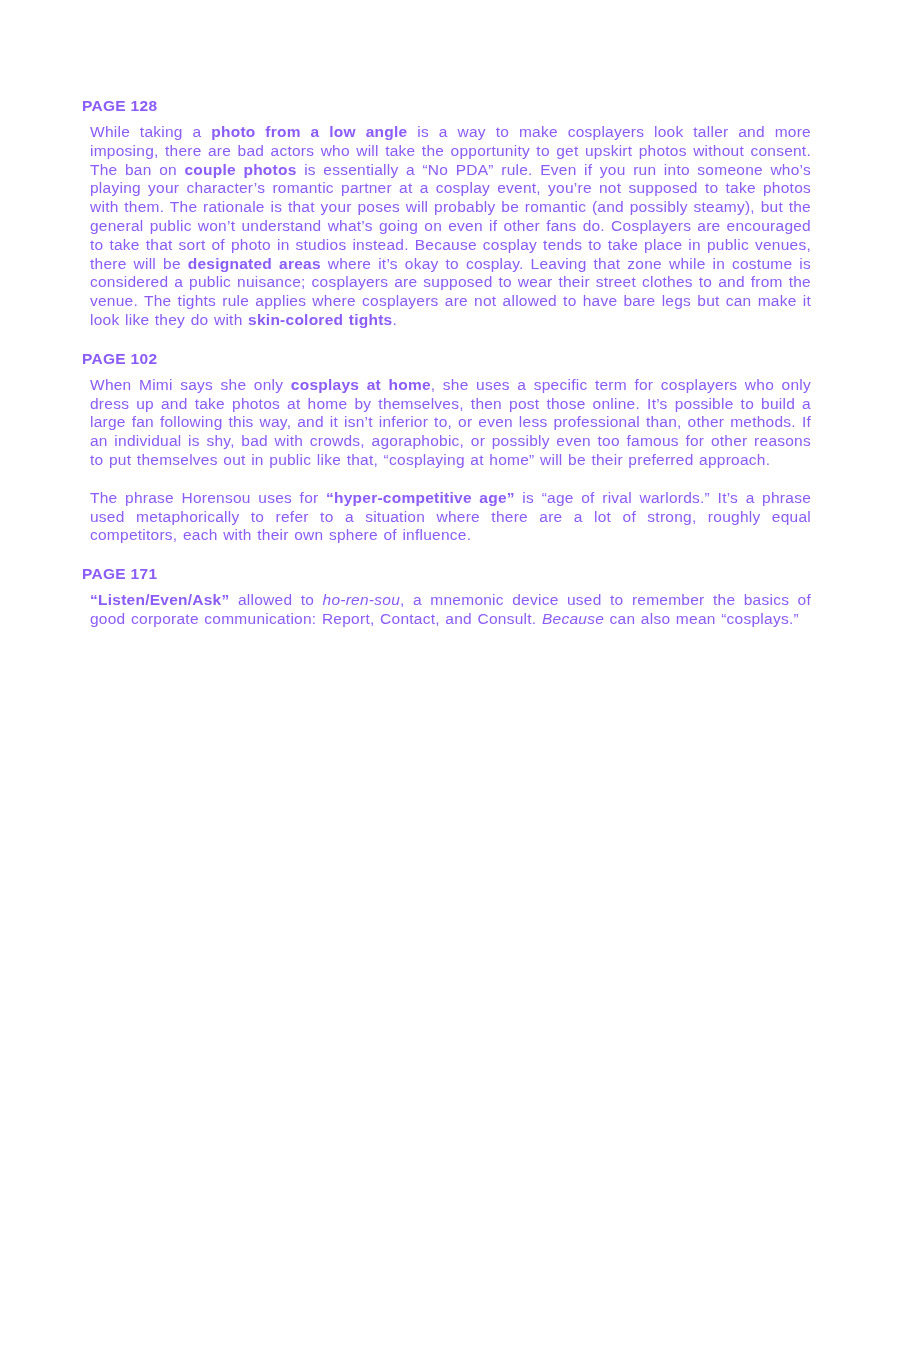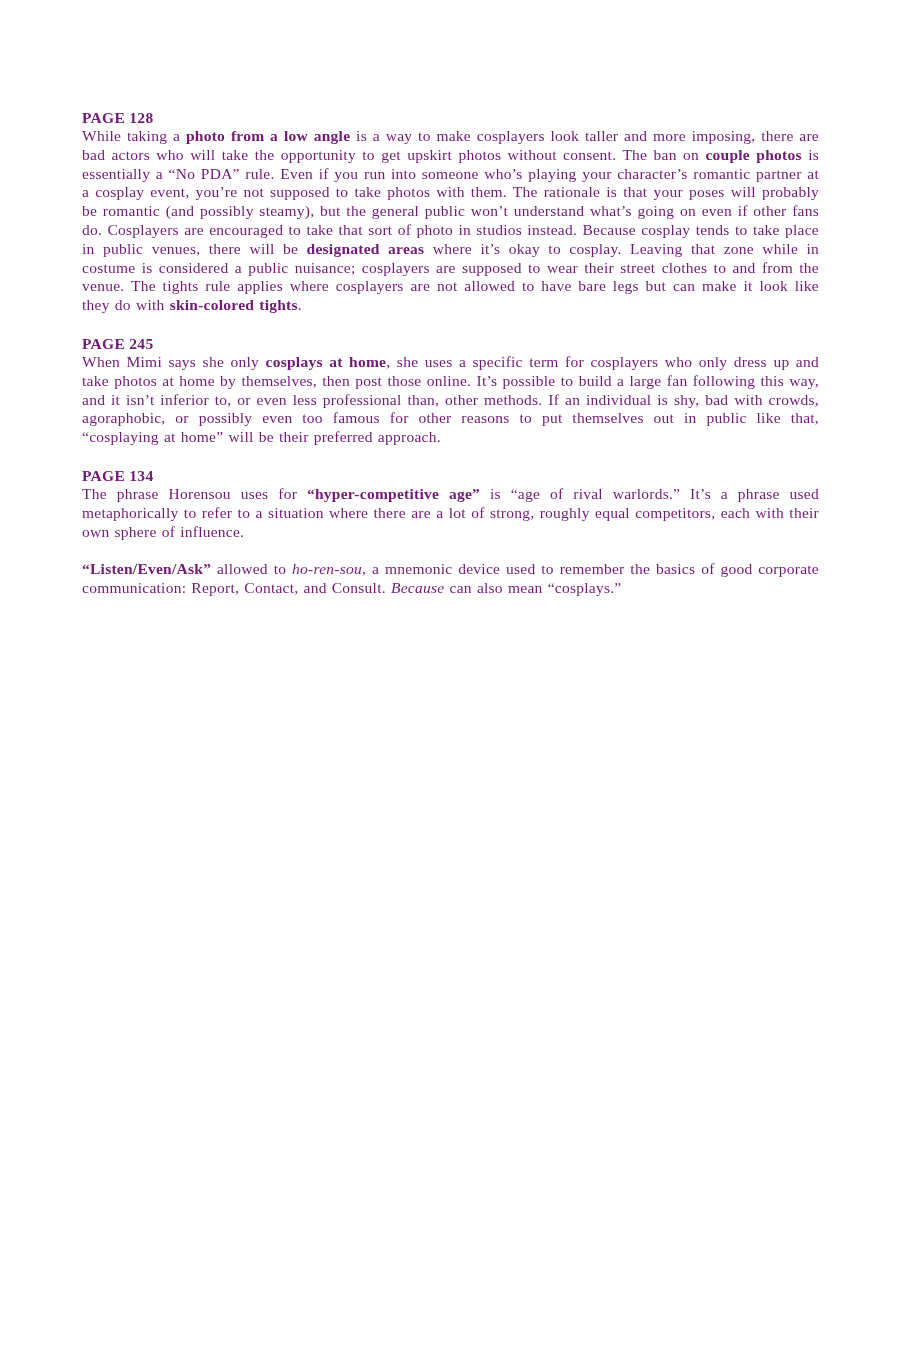--- a/index.html
+++ b/index.html
@@ -10,62 +10,61 @@
   body {
     width: 900px;
     height: 1350px;
     position: relative;
     font-family: "Liberation Sans", sans-serif;
     overflow: hidden;
   }
   .content {
     position: absolute;
     left: 82px;
-    top: 108px;
+    top: 96px;
     width: 737px;
-    color: #701a75;
-    font-family: Liberation Serif, serif;
+    color: #8b5cf6;
   }
   .note-section {
     margin: 0 0 19px 0;
   }
   .page-heading {
     font-size: 15.5px;
     font-weight: bold;
     margin: 0;
     line-height: 19px;
     letter-spacing: 0.3px;
   }
   .note-paragraph {
-    margin: 0;
+    margin: 8px;
     font-size: 15.5px;
     line-height: 18.8px;
     text-align: justify;
     letter-spacing: 0.25px;
     word-spacing: 1px;
   }
   .b { font-weight: bold; }
   .i { font-style: italic; }
 </style>
 </head>
 <body>
 
 <div class="page">
   <div class="content">
       <section class="note-section">
         <h2 class="page-heading">PAGE 128</h2>
         <p class="note-paragraph"><span>While taking a </span><span class="b">photo from a low angle</span><span> is a way to make cosplayers look taller and more imposing, there are bad actors who will take the opportunity to get upskirt photos without consent. The ban on </span><span class="b">couple photos</span><span> is essentially a “No PDA” rule. Even if you run into someone who’s playing your character’s romantic partner at a cosplay event, you’re not supposed to take photos with them. The rationale is that your poses will probably be romantic (and possibly steamy), but the general public won’t understand what’s going on even if other fans do. Cosplayers are encouraged to take that sort of photo in studios instead. Because cosplay tends to take place in public venues, there will be </span><span class="b">designated areas</span><span> where it’s okay to cosplay. Leaving that zone while in costume is considered a public nuisance; cosplayers are supposed to wear their street clothes to and from the venue. The tights rule applies where cosplayers are not allowed to have bare legs but can make it look like they do with </span><span class="b">skin-colored tights</span><span>.</span></p>
       </section>
       <section class="note-section">
-        <h2 class="page-heading">PAGE 245</h2>
+        <h2 class="page-heading">PAGE 102</h2>
         <p class="note-paragraph"><span>When Mimi says she only </span><span class="b">cosplays at home</span><span>, she uses a specific term for cosplayers who only dress up and take photos at home by themselves, then post those online. It’s possible to build a large fan following this way, and it isn’t inferior to, or even less professional than, other methods. If an individual is shy, bad with crowds, agoraphobic, or possibly even too famous for other reasons to put themselves out in public like that, “cosplaying at home” will be their preferred approach.</span></p>
       </section>
       <section class="note-section">
-        <h2 class="page-heading">PAGE 134</h2>
         <p class="note-paragraph"><span>The phrase Horensou uses for </span><span class="b">“hyper-competitive age”</span><span> is “age of rival warlords.” It’s a phrase used metaphorically to refer to a situation where there are a lot of strong, roughly equal competitors, each with their own sphere of influence.</span></p>
       </section>
       <section class="note-section">
       </section>
       <section class="note-section">
+        <h2 class="page-heading">PAGE 171</h2>
         <p class="note-paragraph"><span class="b">“Listen/Even/Ask”</span><span> allowed to </span><span class="i">ho-ren-sou</span><span>, a mnemonic device used to remember the basics of good corporate communication: Report, Contact, and Consult. </span><span class="i">Because</span><span> can also mean “cosplays.”</span></p>
       </section>
     </div>
 </div>
 
 </body></html>

